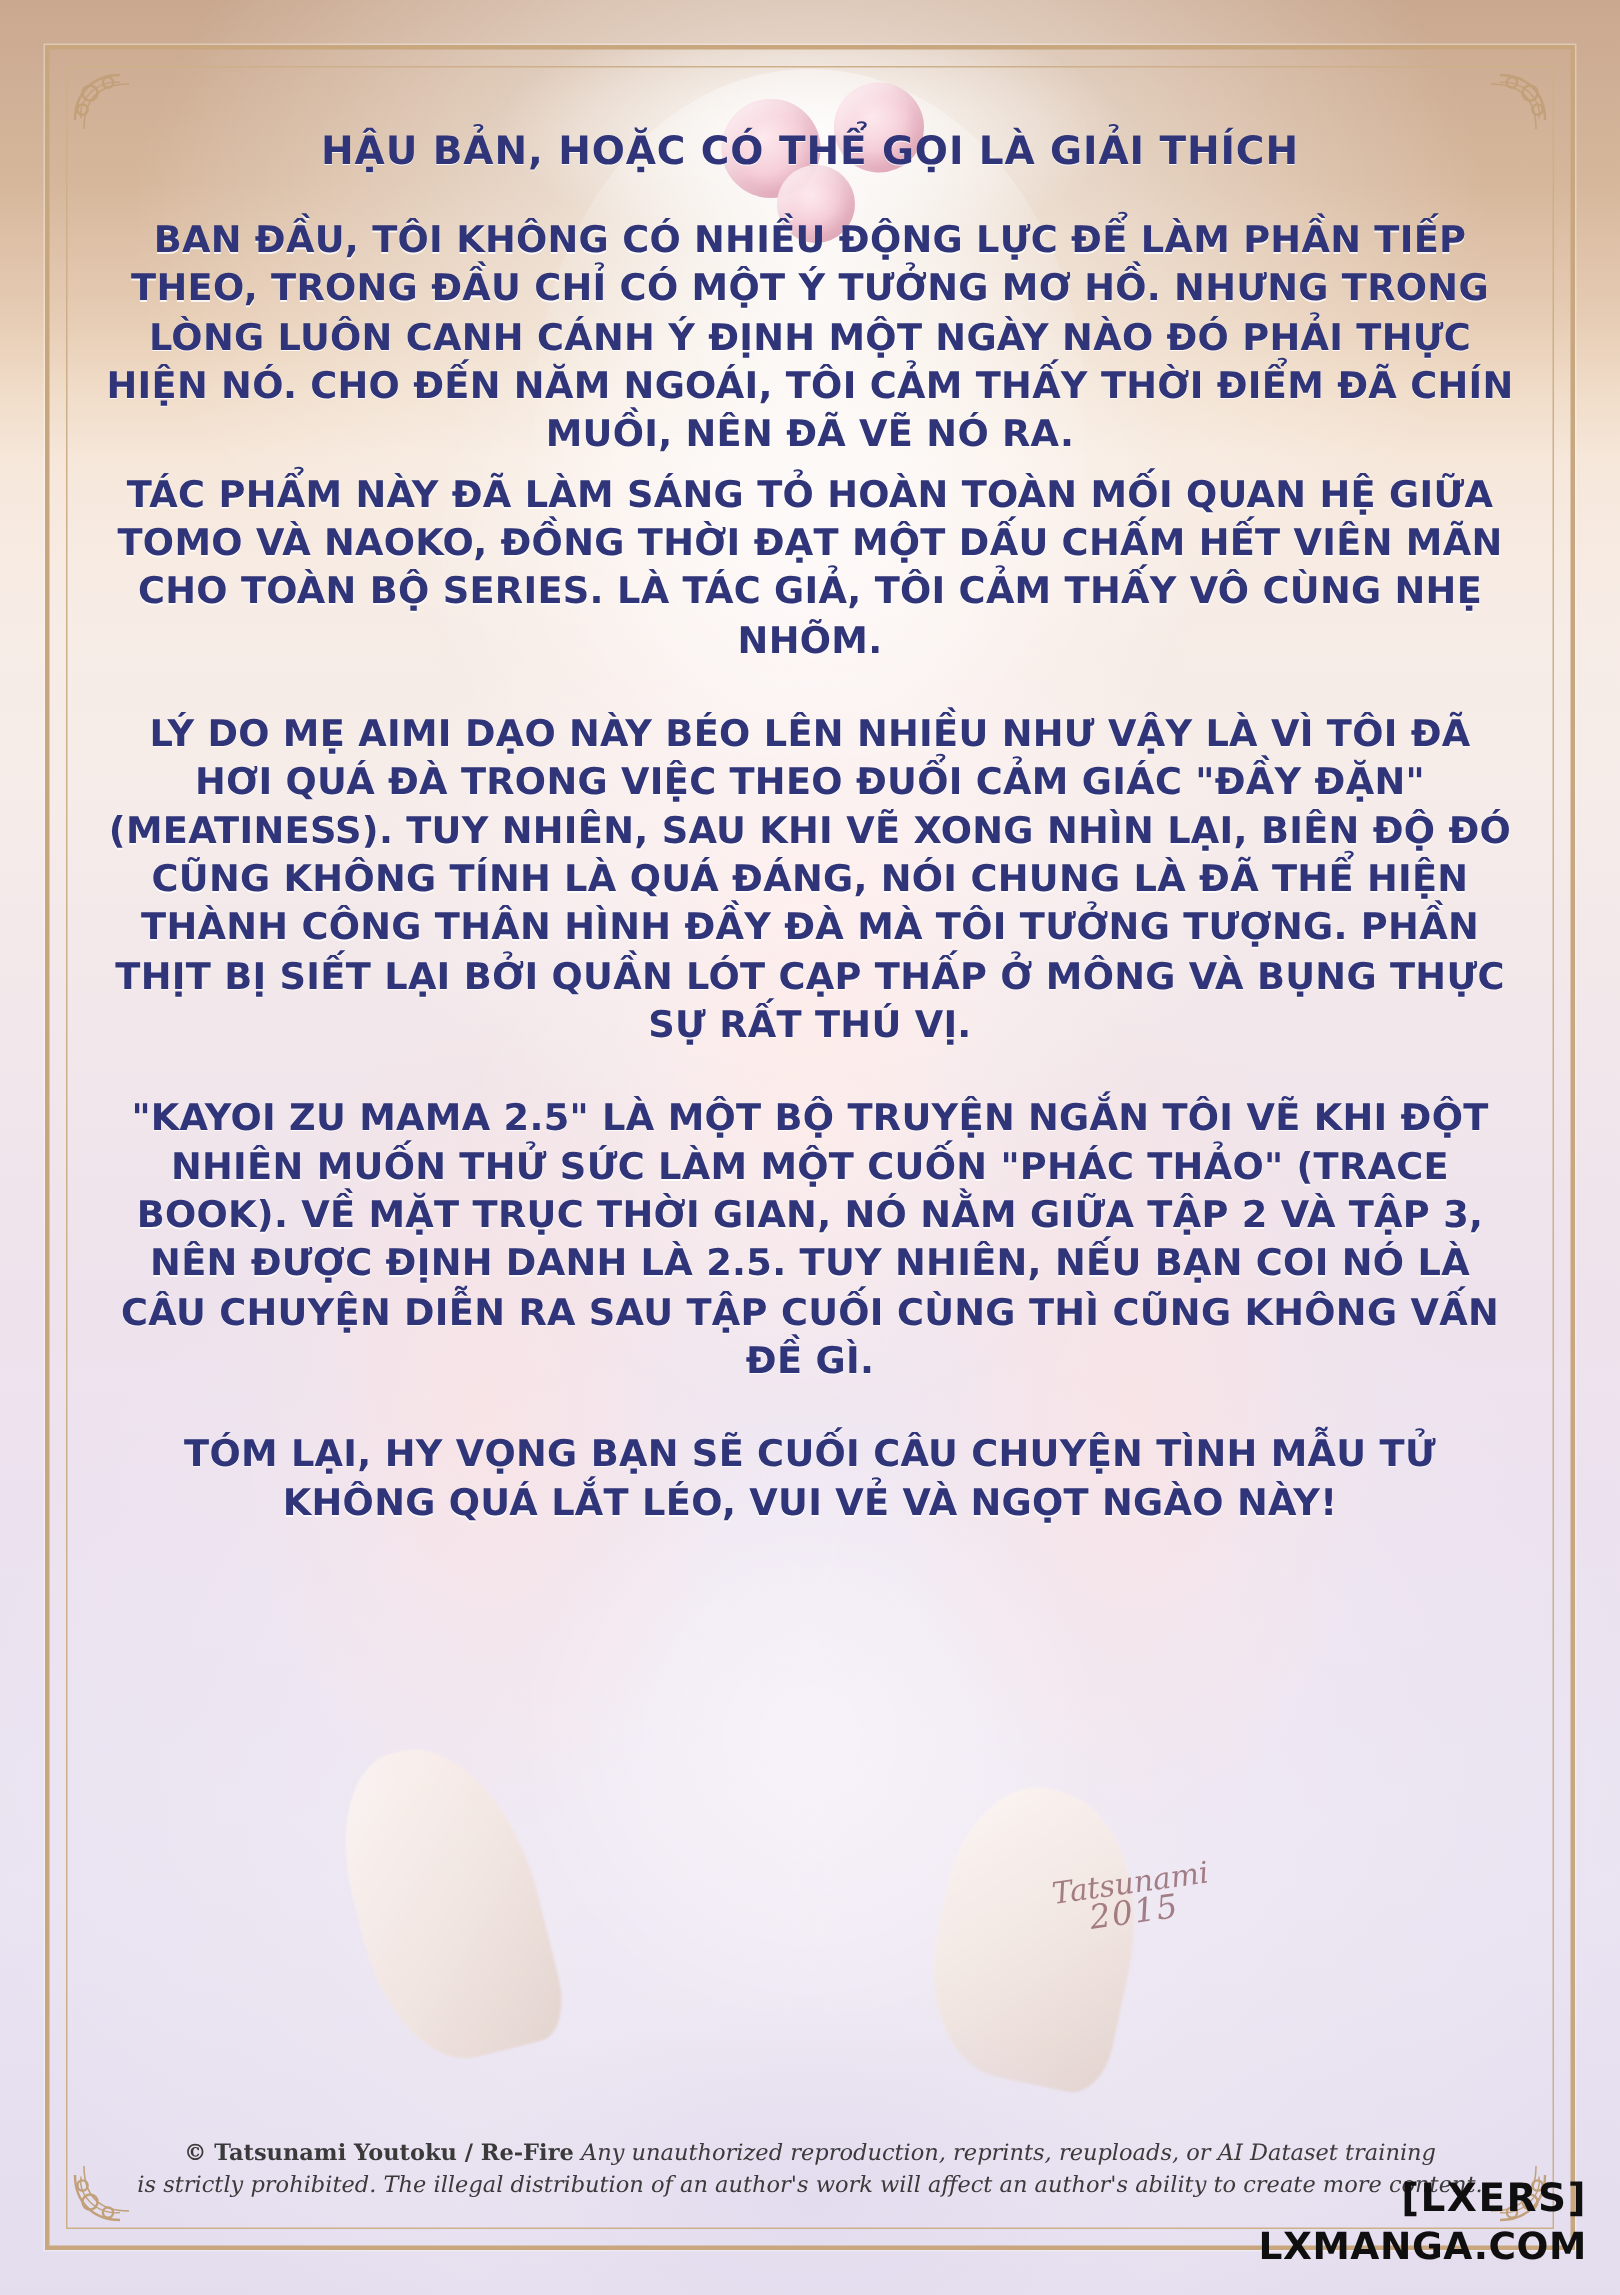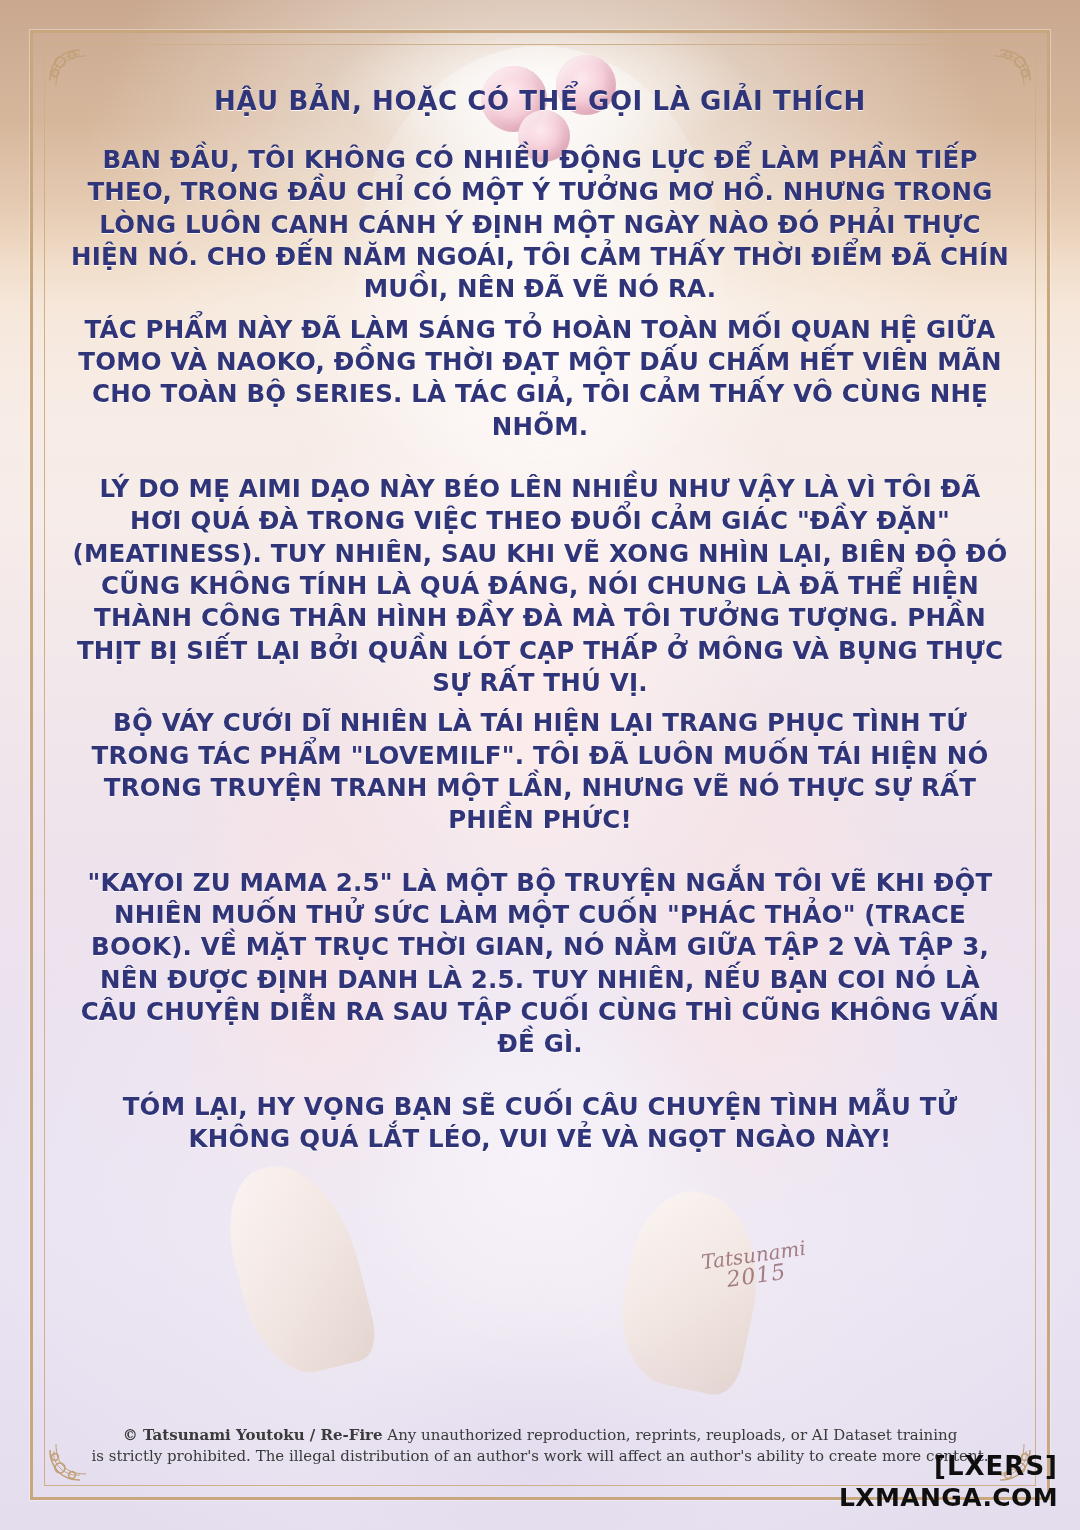--- a/index.html
+++ b/index.html
@@ -184,21 +184,21 @@
     bottom: 62px;
     text-align: center;
   }
   .copyright {
     font-family: "DejaVu Serif", serif;
     font-size: 15px;
     line-height: 1.45;
     color: #3a3a3a;
   }
   .copyright .bold { font-weight: bold; margin-top: 12px; }
-  .copyright .small { }
+  .copyright .small { font-style: italic; }
   .watermark {
     position: absolute;
     right: 22px;
     bottom: 18px;
     text-align: right;
     color: #0f0f0f;
   }
   .wm-badge {
     font-family: "DejaVu Sans", sans-serif;
     font-weight: bold;
@@ -281,21 +281,20 @@
     <h1 class="afterword-title">HẬU BẢN, HOẶC CÓ THỂ GỌI LÀ GIẢI THÍCH</h1>
 
 
     <div class="block">
       <p class="para">BAN ĐẦU, TÔI KHÔNG CÓ NHIỀU ĐỘNG LỰC ĐỂ LÀM PHẦN TIẾP THEO, TRONG ĐẦU CHỈ CÓ MỘT Ý TƯỞNG MƠ HỒ. NHƯNG TRONG LÒNG LUÔN CANH CÁNH Ý ĐỊNH MỘT NGÀY NÀO ĐÓ PHẢI THỰC HIỆN NÓ. CHO ĐẾN NĂM NGOÁI, TÔI CẢM THẤY THỜI ĐIỂM ĐÃ CHÍN MUỒI, NÊN ĐÃ VẼ NÓ RA.</p>
       <p class="para">TÁC PHẨM NÀY ĐÃ LÀM SÁNG TỎ HOÀN TOÀN MỐI QUAN HỆ GIỮA TOMO VÀ NAOKO, ĐỒNG THỜI ĐẠT MỘT DẤU CHẤM HẾT VIÊN MÃN CHO TOÀN BỘ SERIES. LÀ TÁC GIẢ, TÔI CẢM THẤY VÔ CÙNG NHẸ NHÕM.</p>
     </div>
 
     <div class="block">
       <p class="para">LÝ DO MẸ AIMI DẠO NÀY BÉO LÊN NHIỀU NHƯ VẬY LÀ VÌ TÔI ĐÃ HƠI QUÁ ĐÀ TRONG VIỆC THEO ĐUỔI CẢM GIÁC "ĐẦY ĐẶN" (MEATINESS). TUY NHIÊN, SAU KHI VẼ XONG NHÌN LẠI, BIÊN ĐỘ ĐÓ CŨNG KHÔNG TÍNH LÀ QUÁ ĐÁNG, NÓI CHUNG LÀ ĐÃ THỂ HIỆN THÀNH CÔNG THÂN HÌNH ĐẦY ĐÀ MÀ TÔI TƯỞNG TƯỢNG. PHẦN THỊT BỊ SIẾT LẠI BỞI QUẦN LÓT CẠP THẤP Ở MÔNG VÀ BỤNG THỰC SỰ RẤT THÚ VỊ.</p>
-      <p class="para">BỘ VÁY CƯỚI DĨ NHIÊN LÀ TÁI HIỆN LẠI TRANG PHỤC TÌNH TỨ TRONG TÁC PHẨM "LOVEMILF". TÔI ĐÃ LUÔN MUỐN TÁI HIỆN NÓ TRONG TRUYỆN TRANH MỘT LẦN, NHƯNG VẼ NÓ THỰC SỰ RẤT PHIỀN PHỨC!</p>
     </div>
 
     <div class="block">
       <p class="para">"KAYOI ZU MAMA 2.5" LÀ MỘT BỘ TRUYỆN NGẮN TÔI VẼ KHI ĐỘT NHIÊN MUỐN THỬ SỨC LÀM MỘT CUỐN "PHÁC THẢO" (TRACE BOOK). VỀ MẶT TRỤC THỜI GIAN, NÓ NẰM GIỮA TẬP 2 VÀ TẬP 3, NÊN ĐƯỢC ĐỊNH DANH LÀ 2.5. TUY NHIÊN, NẾU BẠN COI NÓ LÀ CÂU CHUYỆN DIỄN RA SAU TẬP CUỐI CÙNG THÌ CŨNG KHÔNG VẤN ĐỀ GÌ.</p>
     </div>
 
     <div class="block">
       <p class="para">TÓM LẠI, HY VỌNG BẠN SẼ CUỐI CÂU CHUYỆN TÌNH MẪU TỬ KHÔNG QUÁ LẮT LÉO, VUI VẺ VÀ NGỌT NGÀO NÀY!</p>
     </div>
   </div>

